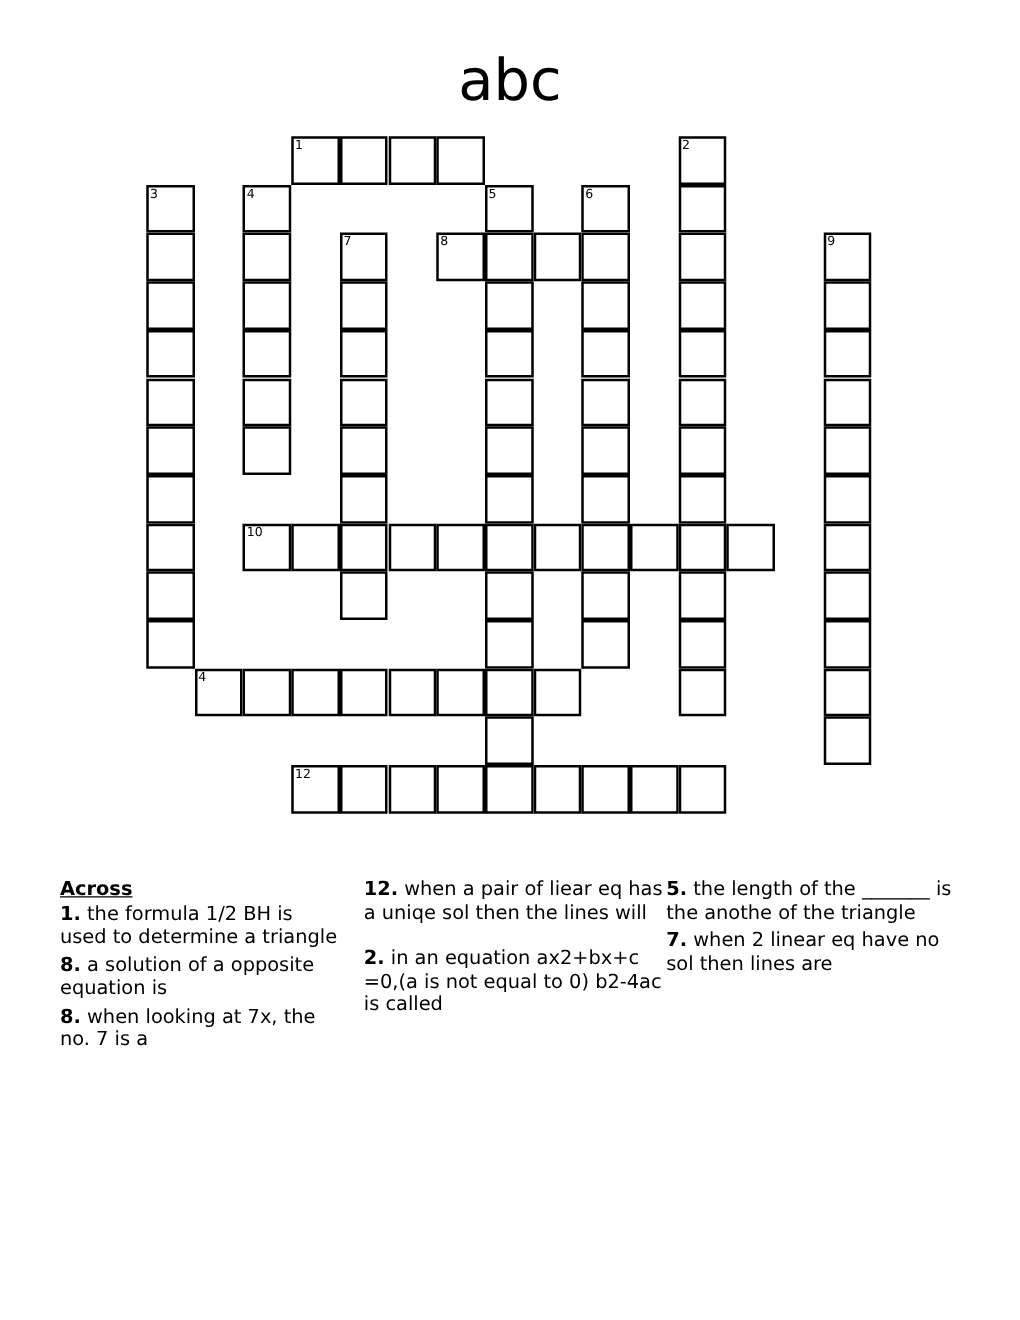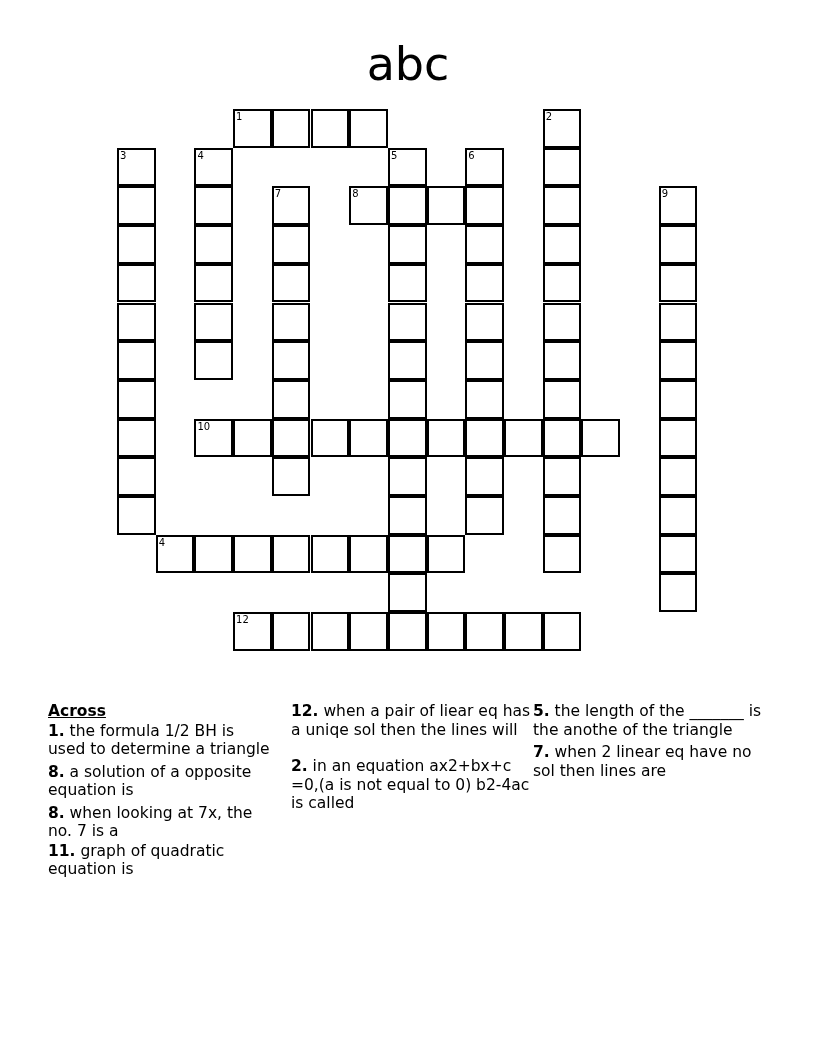--- a/index.html
+++ b/index.html
@@ -144,21 +144,20 @@
     <div class="cell" style="left: 348.3px; top: 503.1px;"></div>
     <div class="cell" style="left: 387px; top: 503.1px;"></div>
     <div class="cell" style="left: 425.7px; top: 503.1px;"></div>
   </div>
 
 <div class="clues col1">
   <div class="heading">Across</div>
   <div class="clue"><b>1.</b><span> the formula 1/2 BH is used to determine a triangle</span></div>
   <div class="clue"><b>8.</b><span> a solution of a opposite equation is</span></div>
   <div class="clue" style="margin-bottom:1px"><b>8.</b><span> when looking at 7x, the no. 7 is a</span></div>
-  <div class="clue"><b>11.</b><span> graph of quadratic equation is</span></div>
 </div>
 
 <div class="clues col2">
   <div class="clue" style="margin-bottom:18px"><b>12.</b><span> when a pair of liear eq has a uniqe sol then the lines will</span></div>
   <div class="clue"><b>2.</b><span> in an equation ax2+bx+c =0,(a is not equal to 0) b2-4ac is called</span></div>
 </div>
 
 <div class="clues col3">
   <div class="clue"><b>5.</b><span> the length of the _______ is the anothe of the triangle</span></div>
   <div class="clue" style="margin-bottom:13px"><b>7.</b><span> when 2 linear eq have no sol then lines are</span></div>

